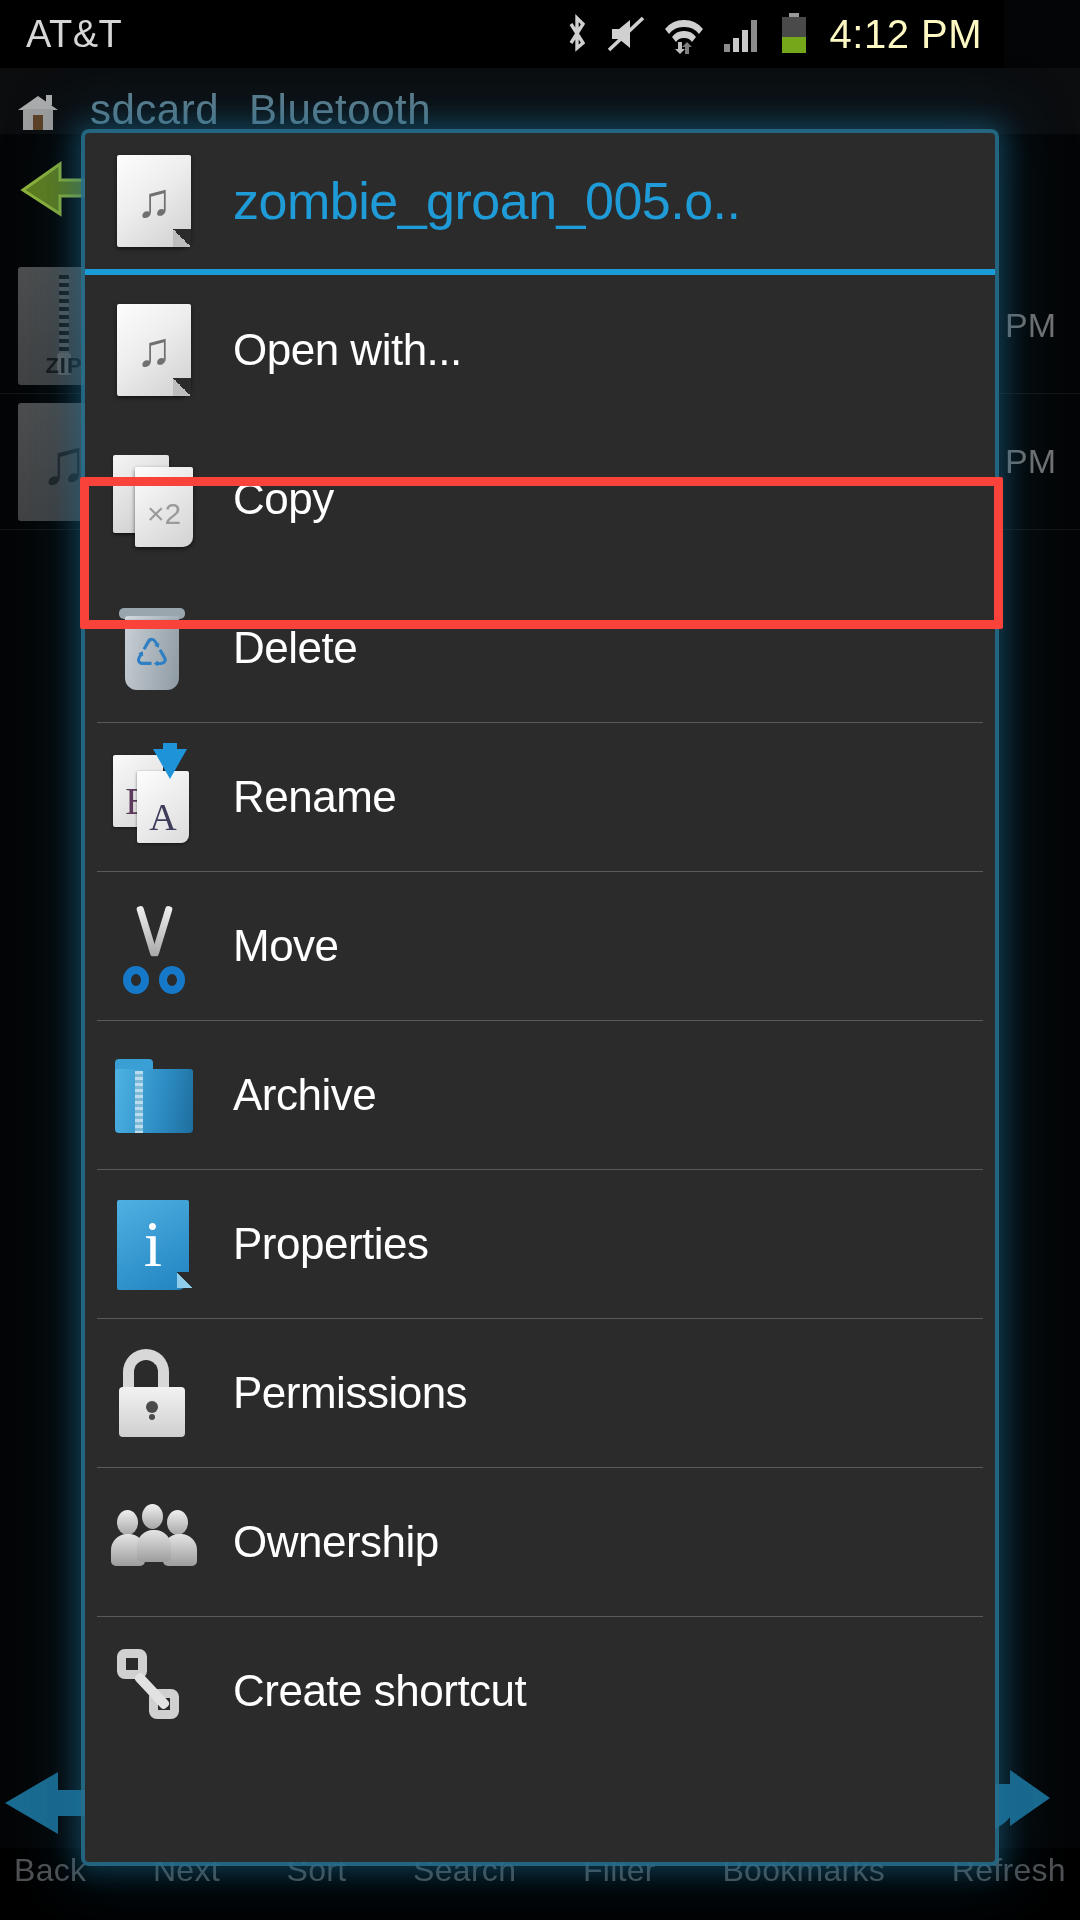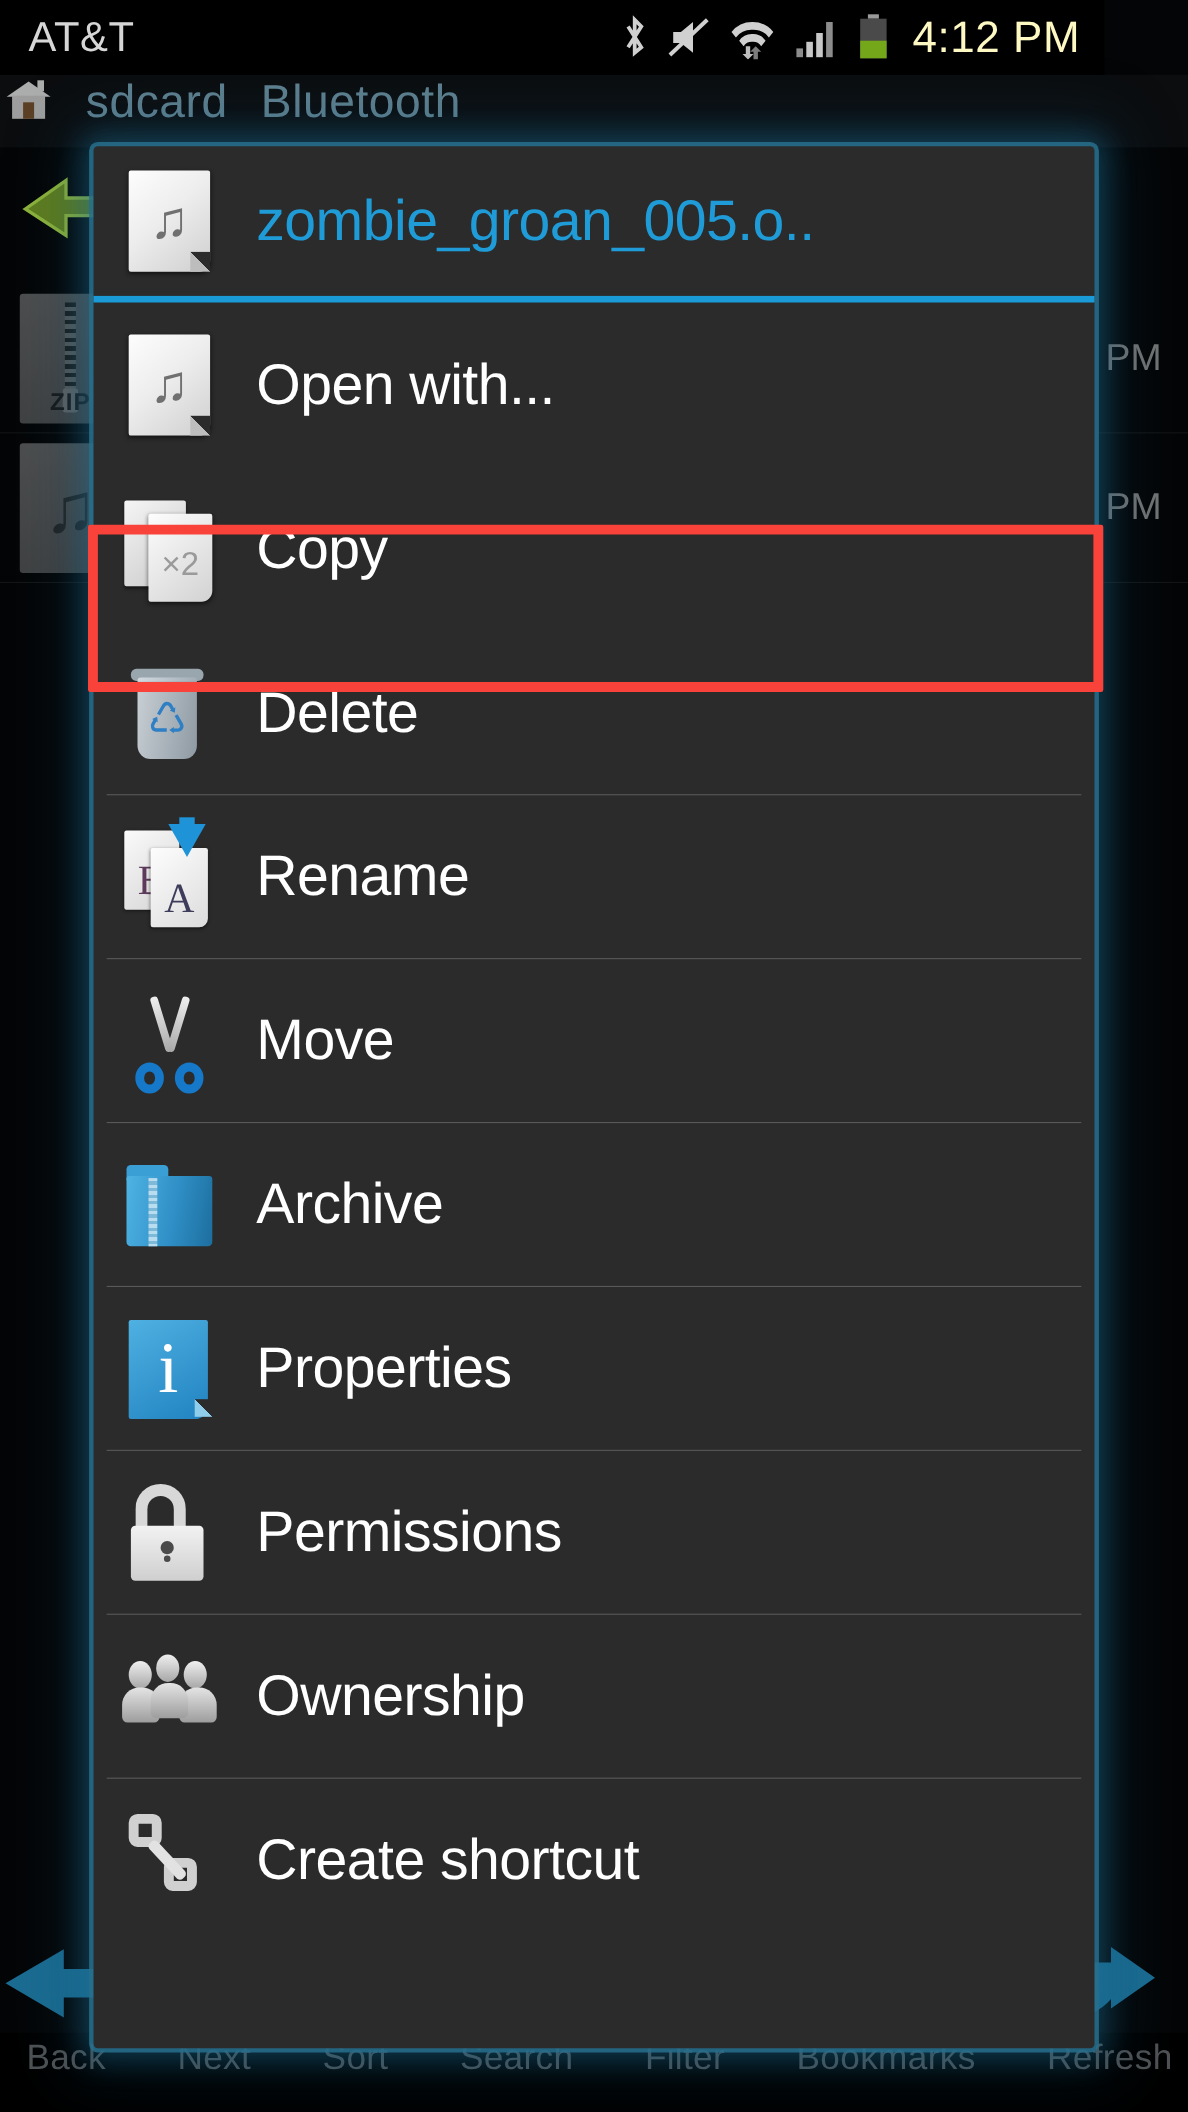--- a/index.html
+++ b/index.html
@@ -21,21 +21,21 @@
   .carrier{ font-size:38px; color:#d6d6d6; letter-spacing:.5px; line-height:1; }
   .sb-spacer{ flex:1; }
   .sb-icons{ display:flex; align-items:center; gap:16px; }
   .sb-ico{ display:block; }
   .sb-time{ font-size:40px; color:#fef9c3; margin-left:22px; letter-spacing:.5px; }
 
   
   .bg{ position:absolute; inset:68px 0 0 0; z-index:1; }
   .bg-crumbbar{
     position:absolute; left:0; top:0; width:1080px; height:66px;
-    background:#0b0d0f; display:flex; align-items:flex-start; gap:30px; padding-left:4px;
+    background:#0b0d0f; display:flex; align-items:flex-end; gap:30px; padding-left:16px;
   }
   .bg-home{ width:44px; height:44px; position:relative; opacity:.85; }
   .home-roof{
     position:absolute; left:2px; top:6px; width:0;height:0;
     border-left:20px solid transparent; border-right:20px solid transparent;
     border-bottom:14px solid #c9c9c9;
   }
   .home-body{ position:absolute; left:7px; top:19px; width:30px; height:21px; background:#b8b8b8; }
   .home-door{ position:absolute; left:17px; top:25px; width:10px; height:15px; background:#6b4a2a; }
   .home-chim{ position:absolute; left:30px; top:5px; width:6px; height:10px; background:#c9c9c9; }
@@ -62,21 +62,21 @@
   .zip-label{ position:absolute; bottom:6px; left:0; width:100%; text-align:center;
     font-size:22px; color:#2a2a2a; font-weight:bold; letter-spacing:1px;}
   .note-glyph{ font-size:64px; color:#3c3c3c; line-height:1; }
   .bg-time{ position:absolute; right:24px; font-size:34px; color:#737373; }
 
   .bg-bottomarrows{ position:absolute; left:0; bottom:72px; width:1080px; height:90px; }
 
   .bg-toolbar{
     position:absolute; left:0; bottom:0; width:1080px; height:72px;
     background:#000; display:flex; align-items:flex-start; justify-content:space-between;
-    padding:4px 14px 0 24px;
+    padding:4px 14px 0 14px;
   }
   .tb-item{ font-size:32px; color:#4f5254; letter-spacing:.3px; }
 
   
   .dialog{
     position:absolute; left:85px; top:133px; width:910px; height:1729px;
     background:#2b2b2b; z-index:20;
     border-radius:4px;
     box-shadow:0 0 0 4px rgba(40,110,140,.85),
                0 0 26px 10px rgba(30,120,160,.40),
@@ -94,21 +94,21 @@
   .dlg-list{ position:relative; }
   .dlg-item{
     position:relative; height:149px; display:flex; align-items:center;
     padding-left:24px;
   }
   .dlg-item + .dlg-item::before{
     content:""; position:absolute; left:12px; right:12px; top:0; height:1px;
     background:#6d6d6d; opacity:.7;
   }
   .dlg-item.nosep::before{ display:none; }
-  .dlg-label{ font-size:52px; color:#ffffff; margin-left:32px; letter-spacing:-.5px; }
+  .dlg-label{ font-size:44px; color:#ffffff; margin-left:32px; letter-spacing:-.5px; }
 
   .icon-box{ width:92px; height:96px; position:relative; flex:0 0 92px; }
 
   
   .sheet{
     position:absolute; left:8px; top:2px; width:74px; height:92px;
     background:linear-gradient(140deg,#fdfdfd 0%,#ededed 45%,#cfcfcf 100%);
     border-radius:2px 2px 10px 2px;
     box-shadow:0 2px 4px rgba(0,0,0,.55);
   }

